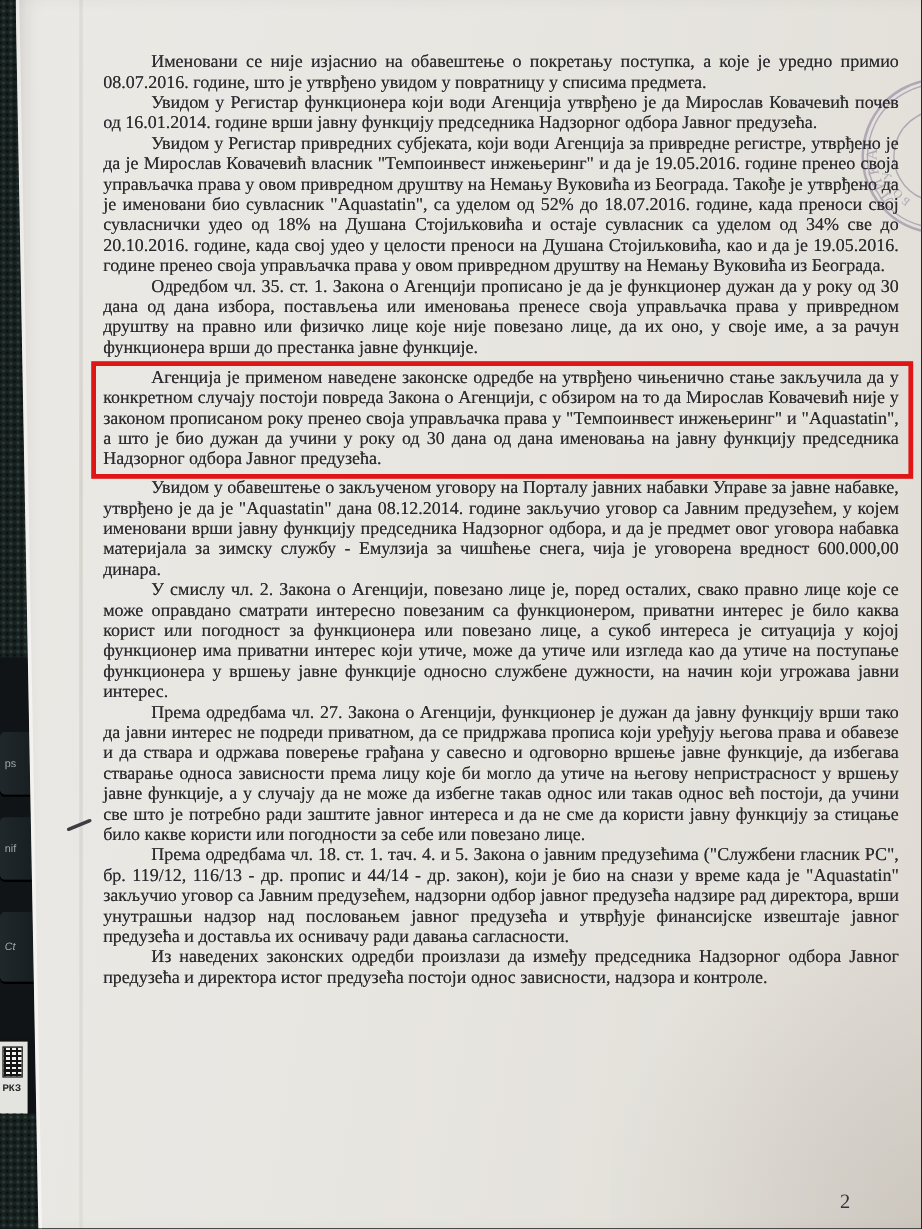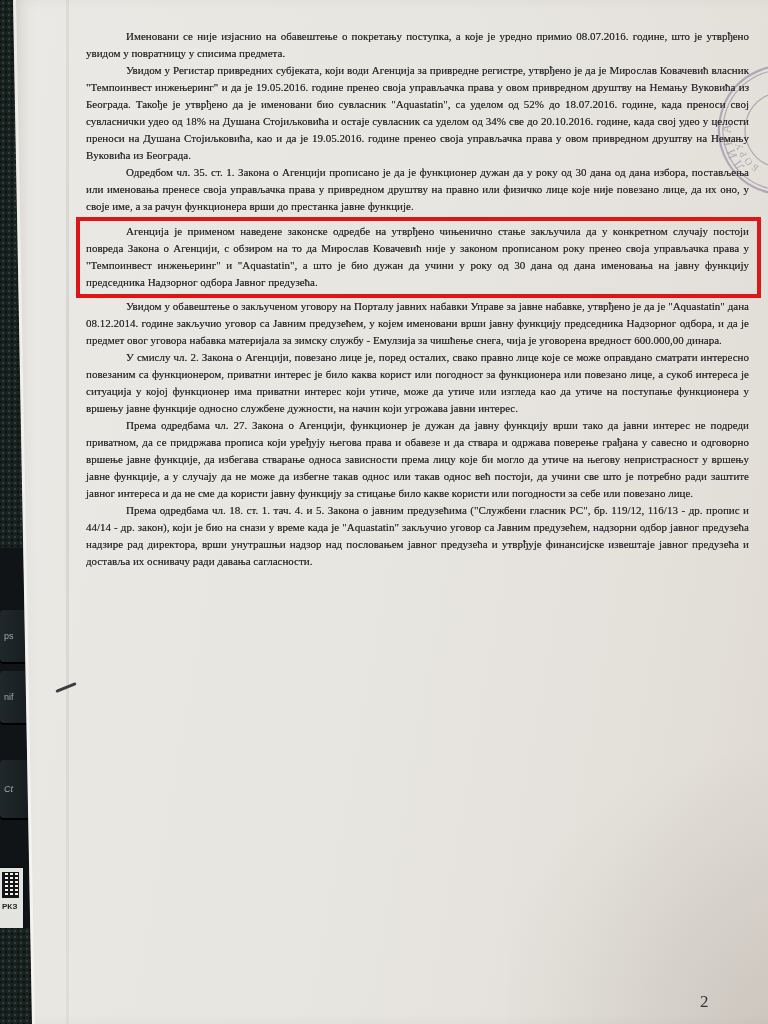--- a/index.html
+++ b/index.html
@@ -13,21 +13,21 @@
                          radial-gradient(#0b0f10 1px, transparent 1.4px);
         background-size:6px 6px,6px 6px;background-position:0 0,3px 3px;
         background-color:#18221f;}
   .mesh-top{top:0;height:548px;}
   .mesh-bottom{top:928px;height:96px;}
   .keyboard{position:absolute;left:0;top:548px;width:42px;height:380px;background:#101416;text-align:center;}
   .key{position:absolute;left:0;width:34px;height:52px;border-radius:4px;
        background:linear-gradient(90deg,#20282b,#161c1e);box-shadow:0 2px 0 #000;
        color:#9fa8aa;font-family:"Liberation Sans",sans-serif;font-size:9px;
        display:flex;align-items:center;padding-left:4px;box-sizing:border-box;}
-  .key1{top:62px;} .key2{top:123px;} .key3{top:212px;height:58px;font-style:italic;}
+  .key1{top:62px;} .key2{top:133px;} .key3{top:212px;height:58px;font-style:italic;}
   .sticker{position:absolute;left:0;top:868px;width:23px;height:76px;background:#e3e4e0;
            box-shadow:0 0 3px rgba(0,0,0,.6);}
   .qr{position:absolute;left:3px;top:5px;width:15px;height:24px;background-color:#f2f2f0;
       background-image:repeating-linear-gradient(0deg,#151515 0 2px,transparent 2px 4px),
                        repeating-linear-gradient(90deg,#151515 0 2px,transparent 2px 5px);
       outline:1px solid #151515;}
   .qr-label{position:absolute;left:2px;top:34px;font-family:"Liberation Sans",sans-serif;
             font-weight:bold;font-size:8px;color:#222;}
 
   
@@ -39,22 +39,22 @@
               background:rgba(255,255,255,.55);transform:rotate(-1.06deg);transform-origin:0 0;}
   .crease{position:absolute;left:66px;top:0;width:3px;height:1024px;
           background:linear-gradient(180deg,rgba(120,110,100,.10),rgba(120,110,100,.16) 40%,rgba(120,110,100,.08));}
   .shade-br{position:absolute;right:0;bottom:0;width:260px;height:300px;
             background:radial-gradient(circle at 100% 100%,rgba(120,112,100,.18),transparent 70%);}
 
   
   .stamp{position:absolute;left:688px;top:42px;opacity:.55;}
 
   
-  .textblock{position:absolute;left:86px;top:28px;width:663px;
-             font-size:11px;line-height:17px;color:#2b2b2f;text-align:justify;
+  .textblock{position:absolute;left:86px;top:44px;width:663px;
+             font-size:15px;line-height:17px;color:#2b2b2f;text-align:justify;
              text-shadow:0 0 .5px rgba(45,45,50,.75);}
   .textblock p{margin:0;text-indent:40px;}
   .red-box{border:4px solid #e01616;margin:2px -12px 0 -10px;padding:2px 8px 3px 6px;}
   .pen-tick{position:absolute;left:55px;top:686px;width:22px;height:3px;background:#3c3c42;
             border-radius:2px/1.5px;transform:rotate(-22deg);}
   .page-number{position:absolute;left:700px;top:992px;font-size:17px;color:#33333a;}
 </style>
 </head>
 <body>
 
@@ -99,28 +99,30 @@
           <textPath href="#arcTop">ЛИКА</textPath>
         </text>
         <text font-family="Liberation Serif, serif" font-size="10" letter-spacing="2" fill="#857a97" stroke="none">
           <textPath href="#arcLow">БОРУ</textPath>
         </text>
       </g>
     </svg>
 
     <div class="textblock">
       <p>Именовани се није изјаснио на обавештење о покретању поступка, а које је уредно примио 08.07.2016. године, што је утврђено увидом у повратницу у списима предмета.</p>
+      <p>Увидом у Регистар функционера који води Агенција утврђено је да Мирослав Ковачевић почев од 16.01.2014. године врши јавну функцију председника Надзорног одбора Јавног предузећа.</p>
       <p>Увидом у Регистар привредних субјеката, који води Агенција за привредне регистре, утврђено је да је Мирослав Ковачевић власник "Темпоинвест инжењеринг" и да је 19.05.2016. године пренео своја управљачка права у овом привредном друштву на Немању Вуковића из Београда. Такође је утврђено да је именовани био сувласник "Aquastatin", са уделом од 52% до 18.07.2016. године, када преноси свој сувласнички удео од 18% на Душана Стојиљковића и остаје сувласник са уделом од 34% све до 20.10.2016. године, када свој удео у целости преноси на Душана Стојиљковића, као и да је 19.05.2016. године пренео своја управљачка права у овом привредном друштву на Немању Вуковића из Београда.</p>
       <p>Одредбом чл. 35. ст. 1. Закона о Агенцији прописано је да је функционер дужан да у року од 30 дана од дана избора, постављења или именовања пренесе своја управљачка права у привредном друштву на правно или физичко лице које није повезано лице, да их оно, у своје име, а за рачун функционера врши до престанка јавне функције.</p>
       <div class="red-box">
         <p>Агенција је применом наведене законске одредбе на утврђено чињенично стање закључила да у конкретном случају постоји повреда Закона о Агенцији, с обзиром на то да Мирослав Ковачевић није у законом прописаном року пренео своја управљачка права у "Темпоинвест инжењеринг" и "Aquastatin", а што је био дужан да учини у року од 30 дана од дана именовања на јавну функцију председника Надзорног одбора Јавног предузећа.</p>
       </div>
       <p>Увидом у обавештење о закљученом уговору на Порталу јавних набавки Управе за јавне набавке, утврђено је да је "Aquastatin" дана 08.12.2014. године закључио уговор са Јавним предузећем, у којем именовани врши јавну функцију председника Надзорног одбора, и да је предмет овог уговора набавка материјала за зимску службу - Емулзија за чишћење снега, чија је уговорена вредност 600.000,00 динара.</p>
       <p>У смислу чл. 2. Закона о Агенцији, повезано лице је, поред осталих, свако правно лице које се може оправдано сматрати интересно повезаним са функционером, приватни интерес је било каква корист или погодност за функционера или повезано лице, а сукоб интереса је ситуација у којој функционер има приватни интерес који утиче, може да утиче или изгледа као да утиче на поступање функционера у вршењу јавне функције односно службене дужности, на начин који угрожава јавни интерес.</p>
       <p>Према одредбама чл. 27. Закона о Агенцији, функционер је дужан да јавну функцију врши тако да јавни интерес не подреди приватном, да се придржава прописа који уређују његова права и обавезе и да ствара и одржава поверење грађана у савесно и одговорно вршење јавне функције, да избегава стварање односа зависности према лицу које би могло да утиче на његову непристрасност у вршењу јавне функције, а у случају да не може да избегне такав однос или такав однос већ постоји, да учини све што је потребно ради заштите јавног интереса и да не сме да користи јавну функцију за стицање било какве користи или погодности за себе или повезано лице.</p>
       <p>Према одредбама чл. 18. ст. 1. тач. 4. и 5. Закона о јавним предузећима ("Службени гласник РС", бр. 119/12, 116/13 - др. пропис и 44/14 - др. закон), који је био на снази у време када је "Aquastatin" закључио уговор са Јавним предузећем, надзорни одбор јавног предузећа надзире рад директора, врши унутрашњи надзор над пословањем јавног предузећа и утврђује финансијске извештаје јавног предузећа и доставља их оснивачу ради давања сагласности.</p>
+      <p>Из наведених законских одредби произлази да између председника Надзорног одбора Јавног предузећа и директора истог предузећа постоји однос зависности, надзора и контроле.</p>
     </div>
 
     <div class="pen-tick"></div>
     <div class="page-number">2</div>
   </div>
 
 </div>
 
 </body></html>

